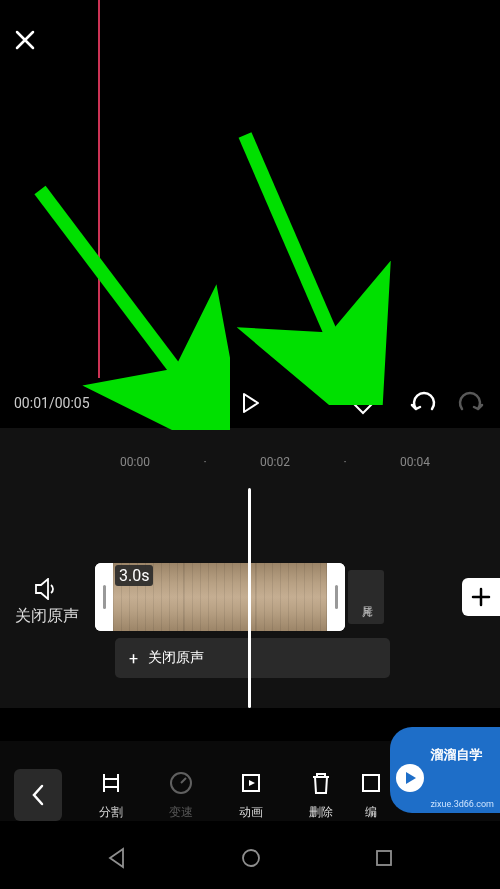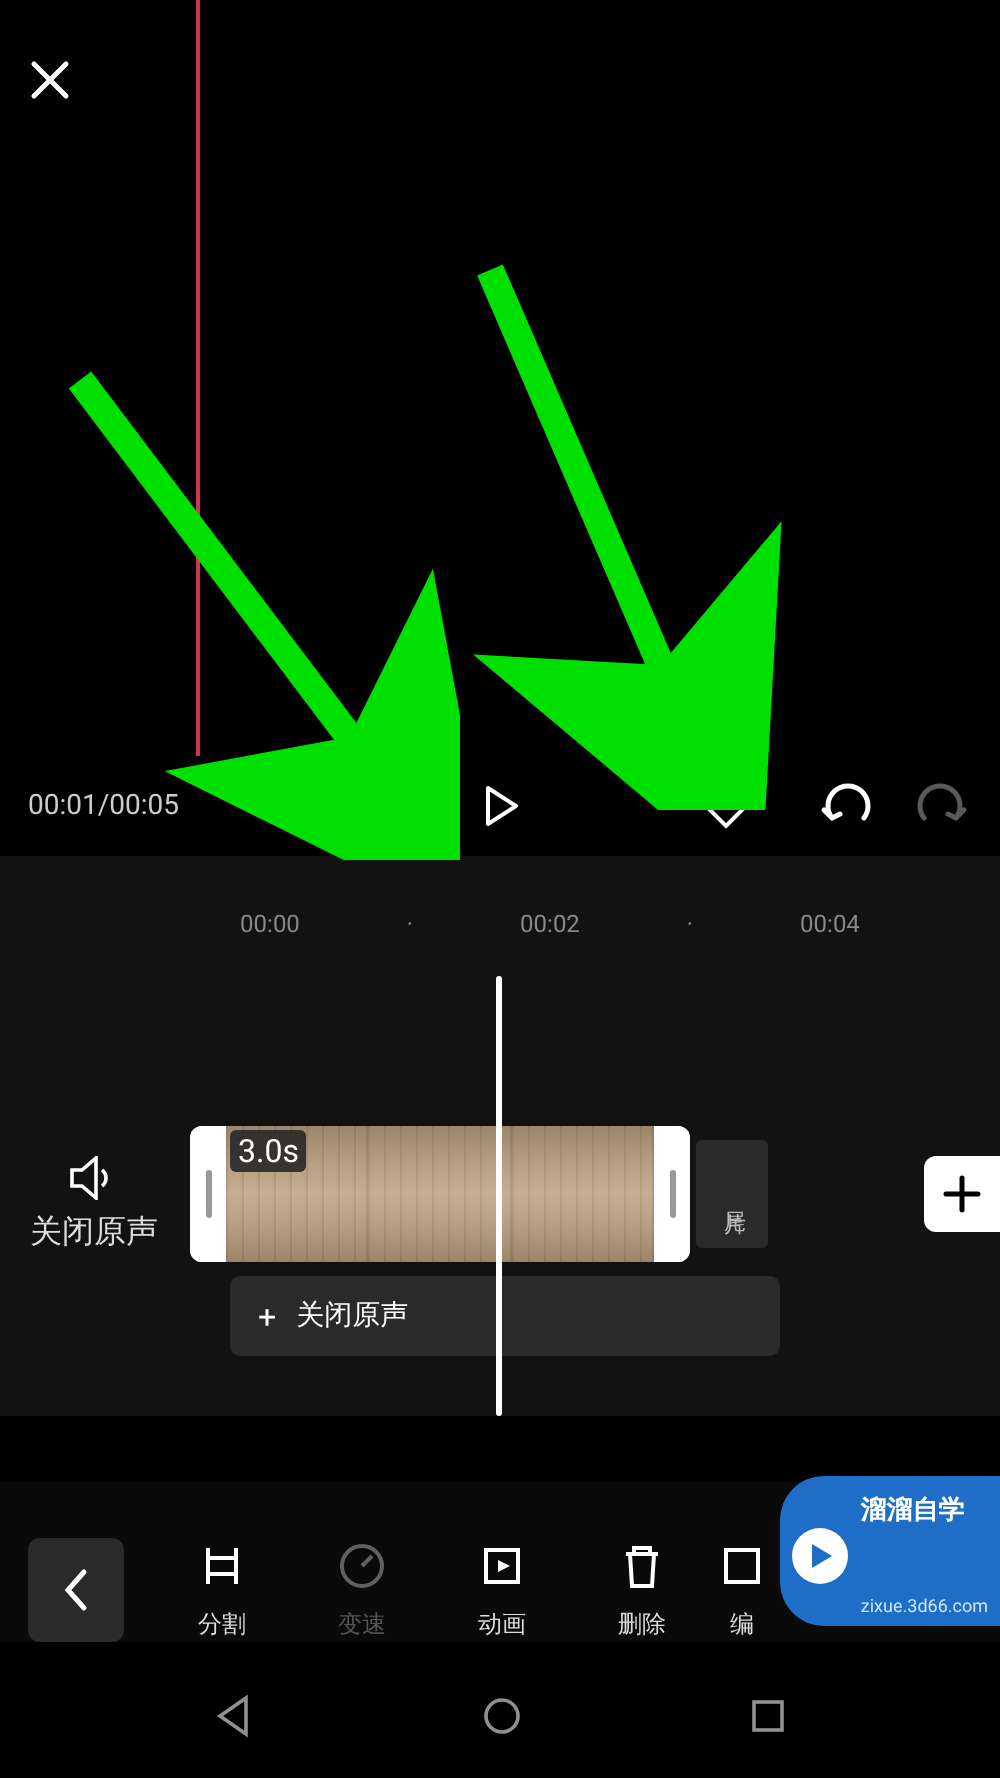--- a/index.html
+++ b/index.html
@@ -339,21 +339,21 @@
     
     
     .watermark {
       position: absolute;
       bottom: 76px;
       right: 0;
       display: flex;
       align-items: center;
       background: #1e6ec8;
       border-radius: 22px 0 0 22px;
-      padding: 8px 6px 4px 6px;
+      padding: 19px 6px 4px 6px;
       gap: 6px;
       z-index: 30;
     }
     .wm-logo {
       width: 28px;
       height: 28px;
       background: #fff;
       border-radius: 50%;
       display: flex;
       align-items: center;

